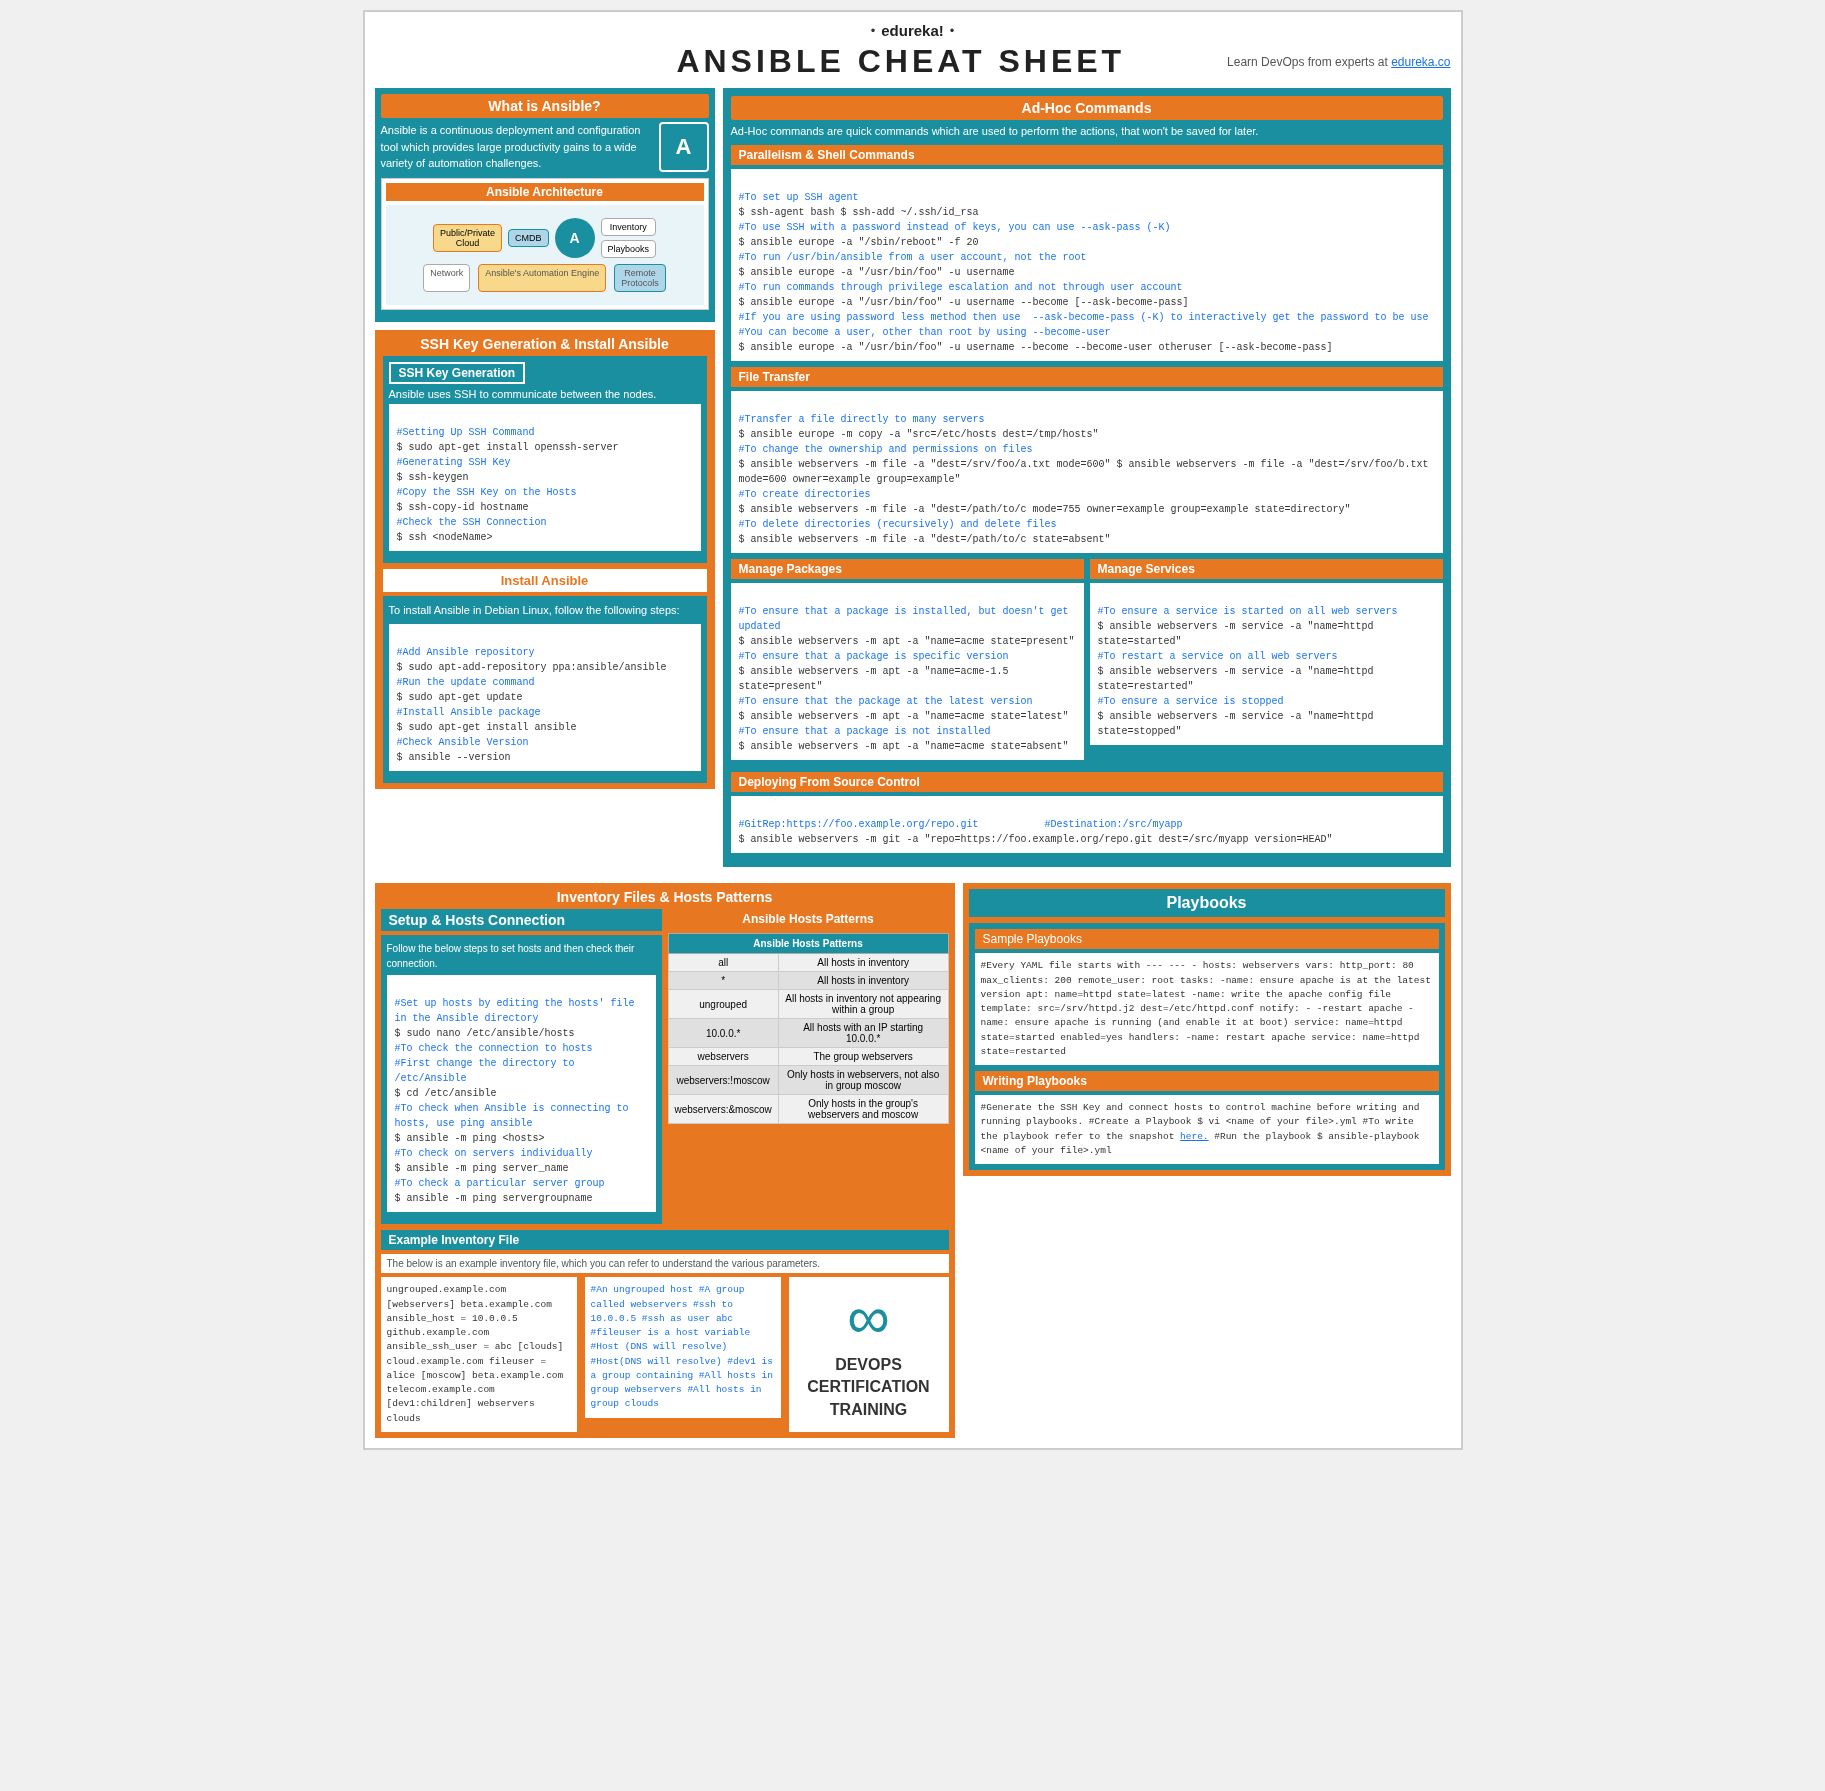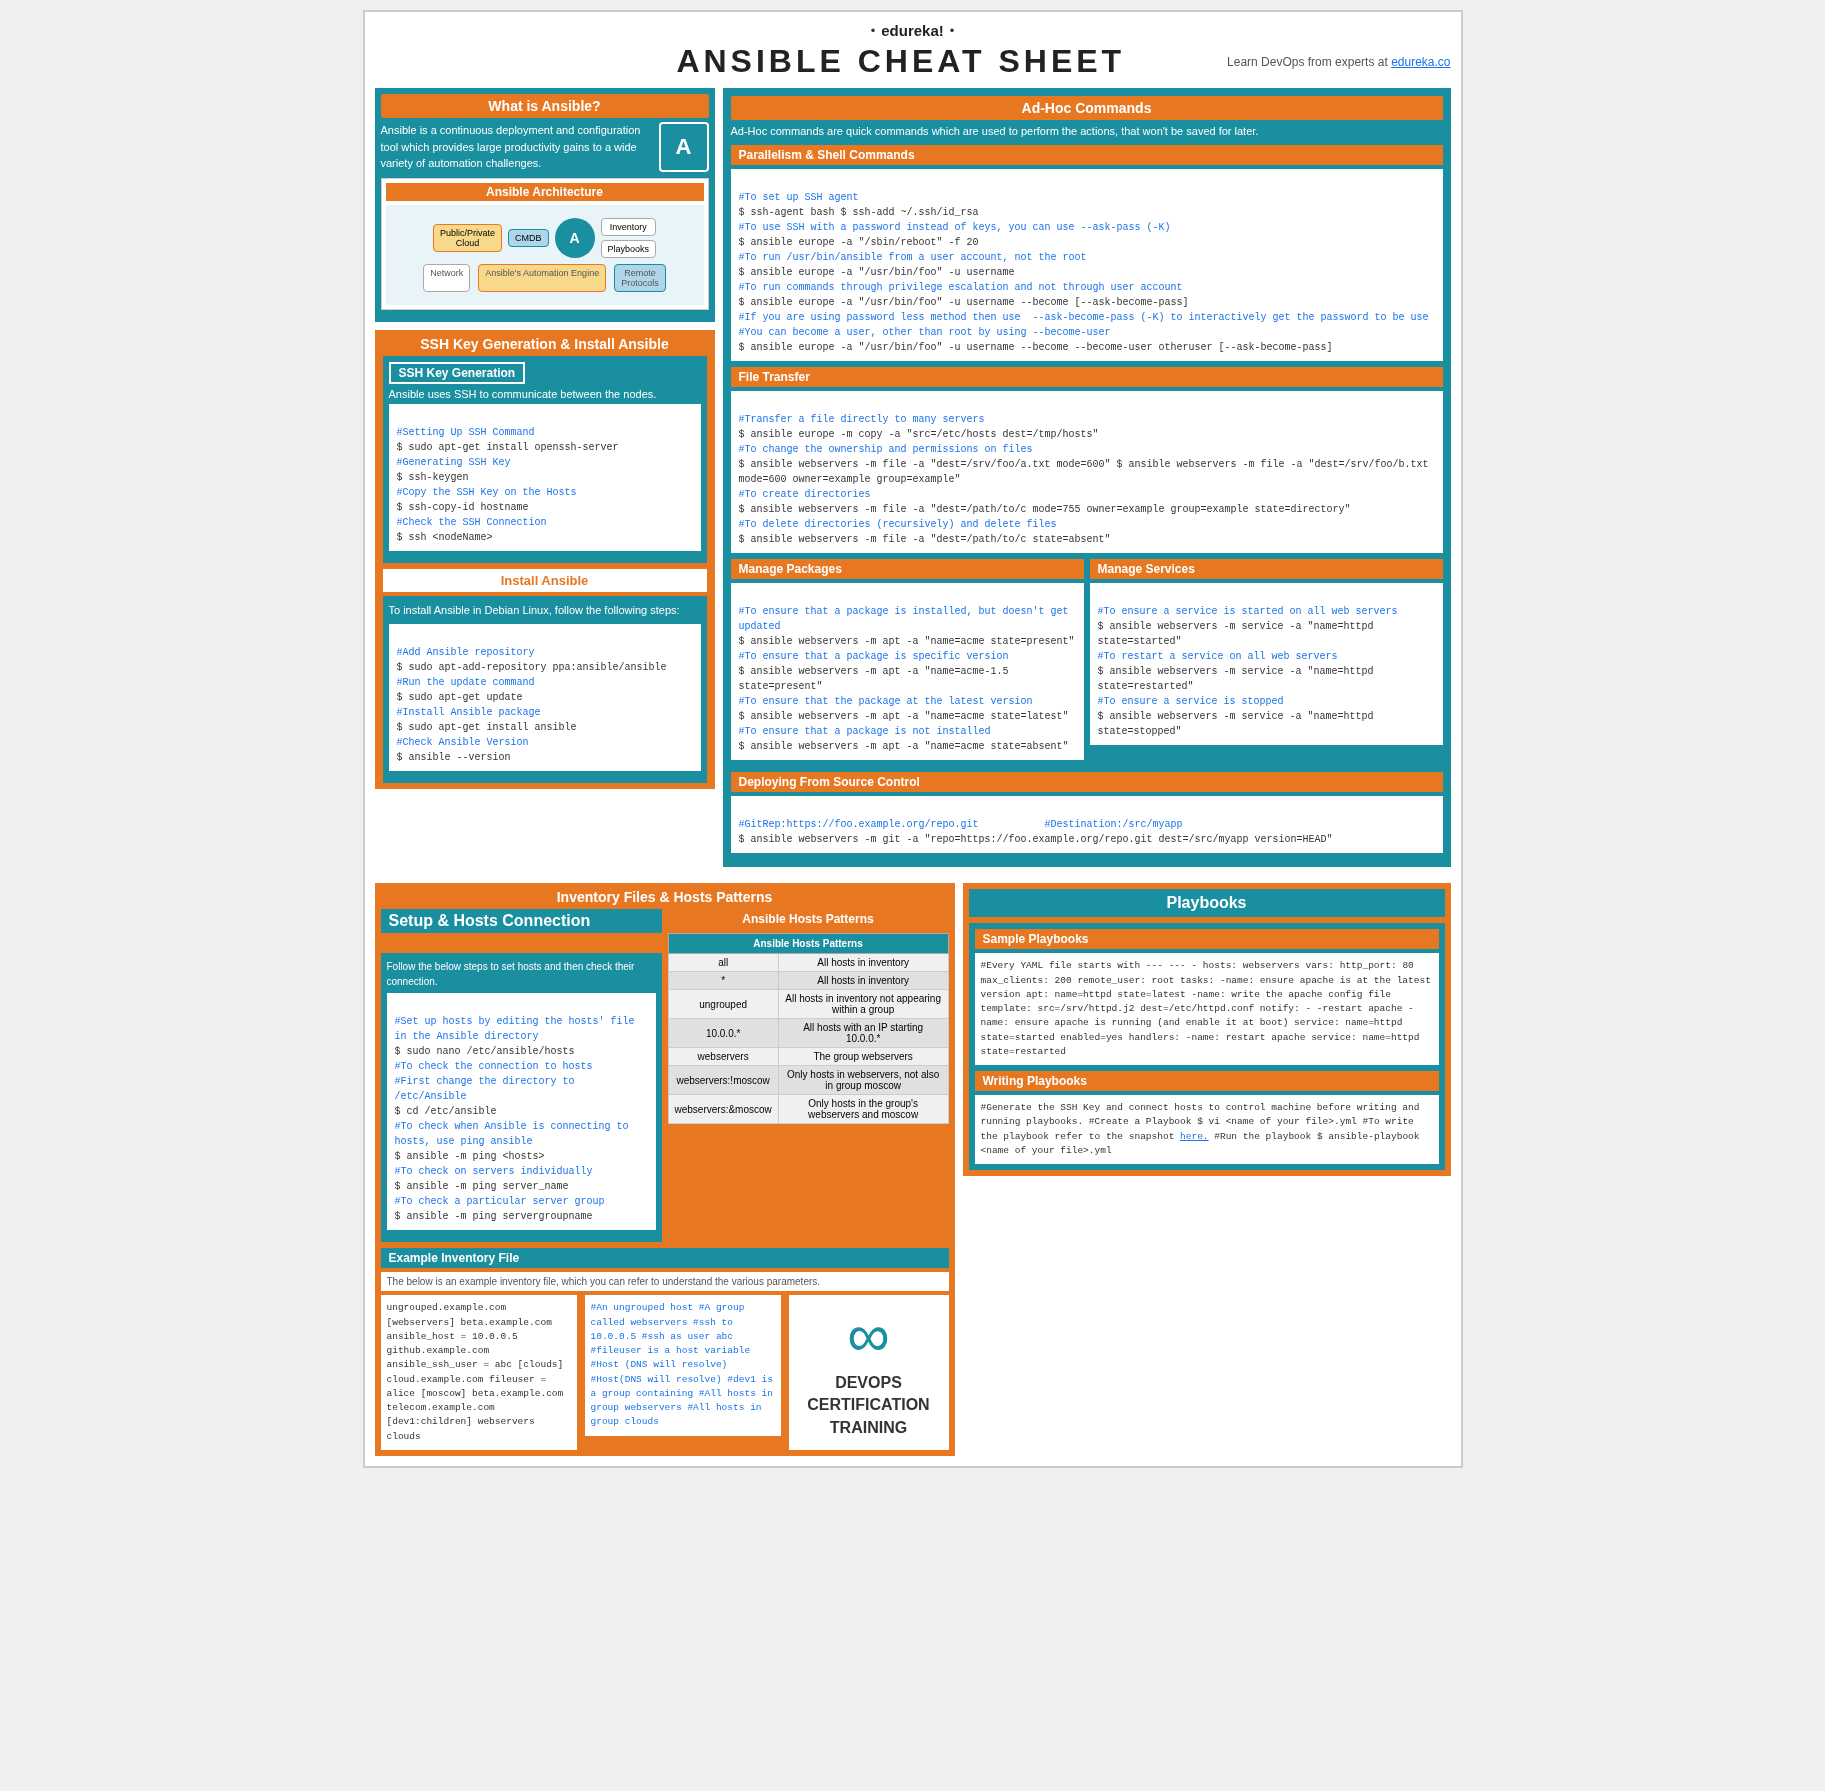--- a/index.html
+++ b/index.html
@@ -196,23 +196,23 @@
     }
     .inv-two-col {
       display: flex;
       gap: 6px;
     }
     .inv-two-col > div { flex: 1; }
     .setup-header {
       background: #1a8fa0;
       color: white;
       font-weight: bold;
-      font-size: 16px;
+      font-size: 14px;
       padding: 3px 8px;
-      margin-bottom: 20px;
+      margin-bottom: 4px;
     }
     .setup-content {
       background: #1a8fa0;
       color: white;
       font-size: 10px;
       padding: 6px;
       line-height: 1.5;
     }
     .patterns-header {
       background: #e87722;
@@ -263,21 +263,21 @@
       background: white;
       color: #1a73e8;
       font-family: 'Courier New', monospace;
       font-size: 9.5px;
       padding: 6px;
       line-height: 1.5;
     }
     .sample-pb-header {
       background: #e87722;
       color: white;
-      font-weight: bold;
+      font-weight: normal;
       font-size: 12px;
       padding: 3px 8px;
       margin-bottom: 4px;
     }
     .sample-pb-code {
       background: white;
       color: #333;
       font-family: 'Courier New', monospace;
       font-size: 9.5px;
       padding: 6px;

